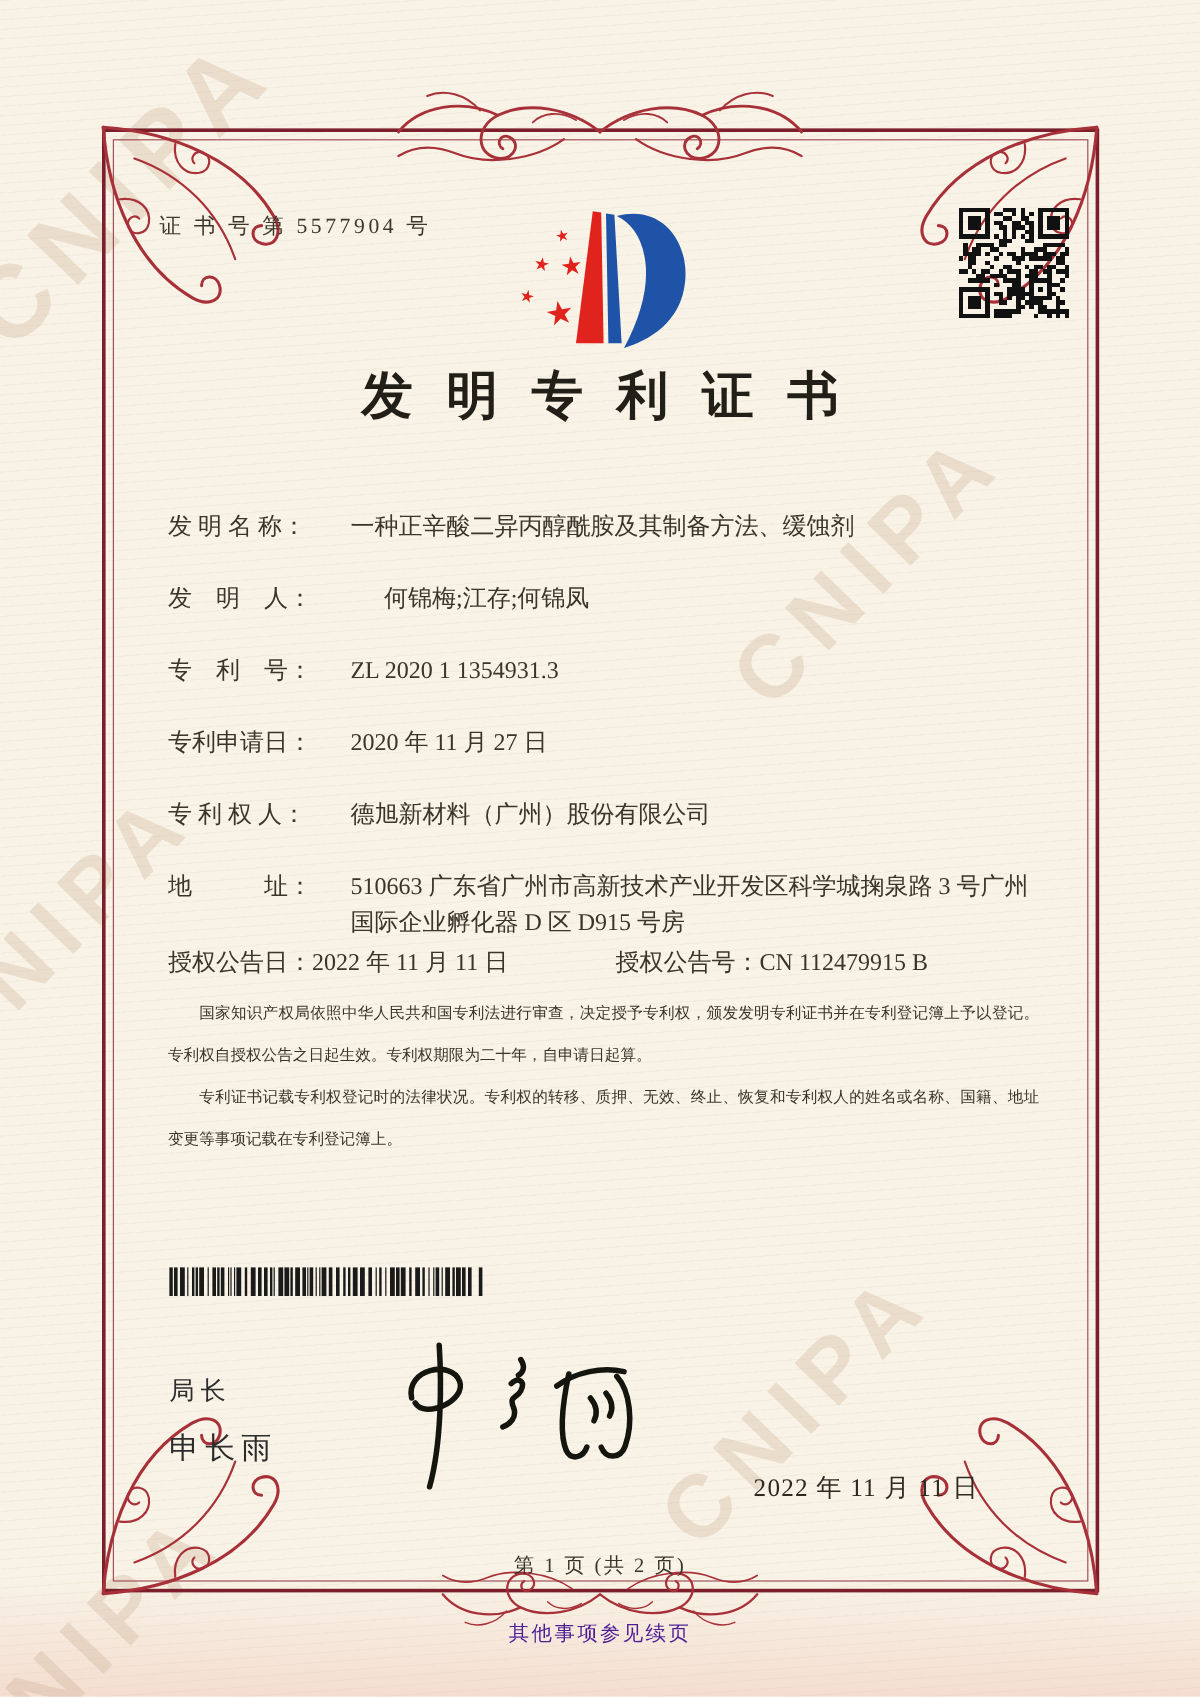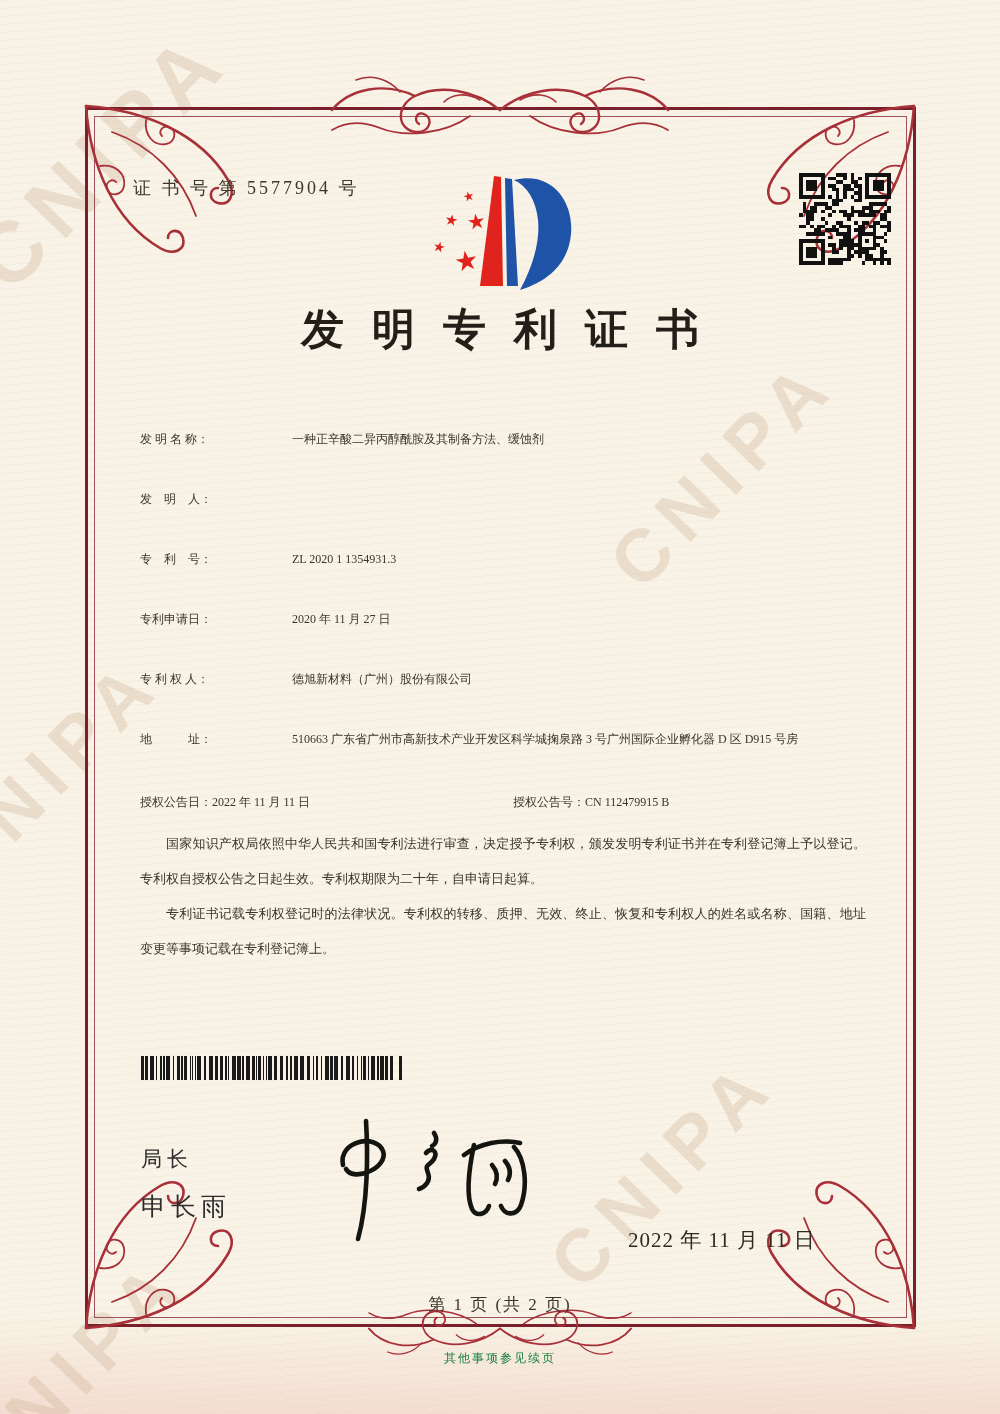--- a/index.html
+++ b/index.html
@@ -26,36 +26,36 @@
   .frame-inner{position:absolute;left:94px;top:116px;right:93px;bottom:96px;border:1px solid #a05058;z-index:2;}
   .ornaments{position:absolute;left:0;top:0;width:1000px;height:1414px;z-index:3;pointer-events:none;}
   .content{position:absolute;inset:0;z-index:4;}
   .cert-no{position:absolute;left:133px;top:176px;font-size:18px;letter-spacing:3px;color:#3c362c;}
   .logo{position:absolute;left:428px;top:168px;width:175px;height:128px;}
   .qr{position:absolute;left:799px;top:173px;width:92px;height:92px;}
   .title{
     position:absolute;left:0;right:0;top:301px;text-align:center;
     font-size:43px;font-weight:bold;letter-spacing:28px;text-indent:28px;color:#221f19;
   }
-  .frow{position:absolute;left:140px;width:730px;display:flex;font-size:12px;line-height:30px;color:#3a342a;}
+  .frow{position:absolute;left:140px;width:730px;display:flex;font-size:20px;line-height:30px;color:#3a342a;}
   .frow .lbl{flex:0 0 132px;white-space:pre;}
   .frow .val{flex:1;margin-left:20px;}
   .row-name{top:424px;} .row-inventor{top:484px;gap:28px;} .row-patno{top:544px;}
   .row-appdate{top:604px;} .row-owner{top:664px;} .row-addr{top:724px;}
   .row-grant{top:787px;}
   .grant-no-pair{position:absolute;left:373px;top:0;white-space:pre;}
   .paras{position:absolute;left:140px;width:726px;top:826px;font-size:13px;line-height:35px;text-align:justify;color:#3a342a;}
   .paras p{margin:0;text-indent:2em;}
   .barcode{position:absolute;left:141px;top:1056px;width:262px;height:24px;}
   .signer-title{position:absolute;left:141px;top:1145px;font-family:"Liberation Sans",sans-serif;font-size:21px;letter-spacing:5px;color:#2c2c2c;}
   .signer-name{position:absolute;left:141px;top:1190px;font-family:"Liberation Sans",sans-serif;font-size:25px;letter-spacing:5px;color:#2c2c2c;}
   .signature{position:absolute;left:288px;top:1103px;width:250px;height:140px;}
   .issue-date{position:absolute;left:628px;top:1226px;font-size:21px;letter-spacing:1px;color:#2e2a22;}
   .page-info{position:absolute;left:0;right:0;top:1293px;text-align:center;font-size:17px;letter-spacing:2px;color:#3a342a;}
-  .footer-note{position:absolute;left:0;right:0;top:1350px;text-align:center;font-size:12px;letter-spacing:2px;color:#15803d;}
+  .footer-note{position:absolute;left:0;right:0;top:1350px;text-align:center;font-size:17px;letter-spacing:2px;color:#4c1d95;}
 </style>
 </head>
 <body>
 
 <div class="page">
 
   <div class="wm" style="left:-60px;top:110px;font-size:86px;">CNIPA</div>
   <div class="wm" style="left:580px;top:430px;">CNIPA</div>
   <div class="wm" style="left:-95px;top:730px;">CNIPA</div>
   <div class="wm" style="left:520px;top:1130px;">CNIPA</div>
@@ -435,20 +435,21 @@
       </svg>
 
     <div class="title">发明专利证书</div>
 
     <div class="frow row-name">
       <span class="lbl">发 明 名 称：</span>
       <span class="val">一种正辛酸二异丙醇酰胺及其制备方法、缓蚀剂</span>
     </div>
     <div class="frow row-inventor">
       <span class="lbl">发　明　人：</span>
+      <span class="val">何锦梅;江存;何锦凤</span>
     </div>
     <div class="frow row-patno">
       <span class="lbl">专　利　号：</span>
       <span class="val">ZL 2020 1 1354931.3</span>
     </div>
     <div class="frow row-appdate">
       <span class="lbl">专利申请日：</span>
       <span class="val">2020 年 11 月 27 日</span>
     </div>
     <div class="frow row-owner">

